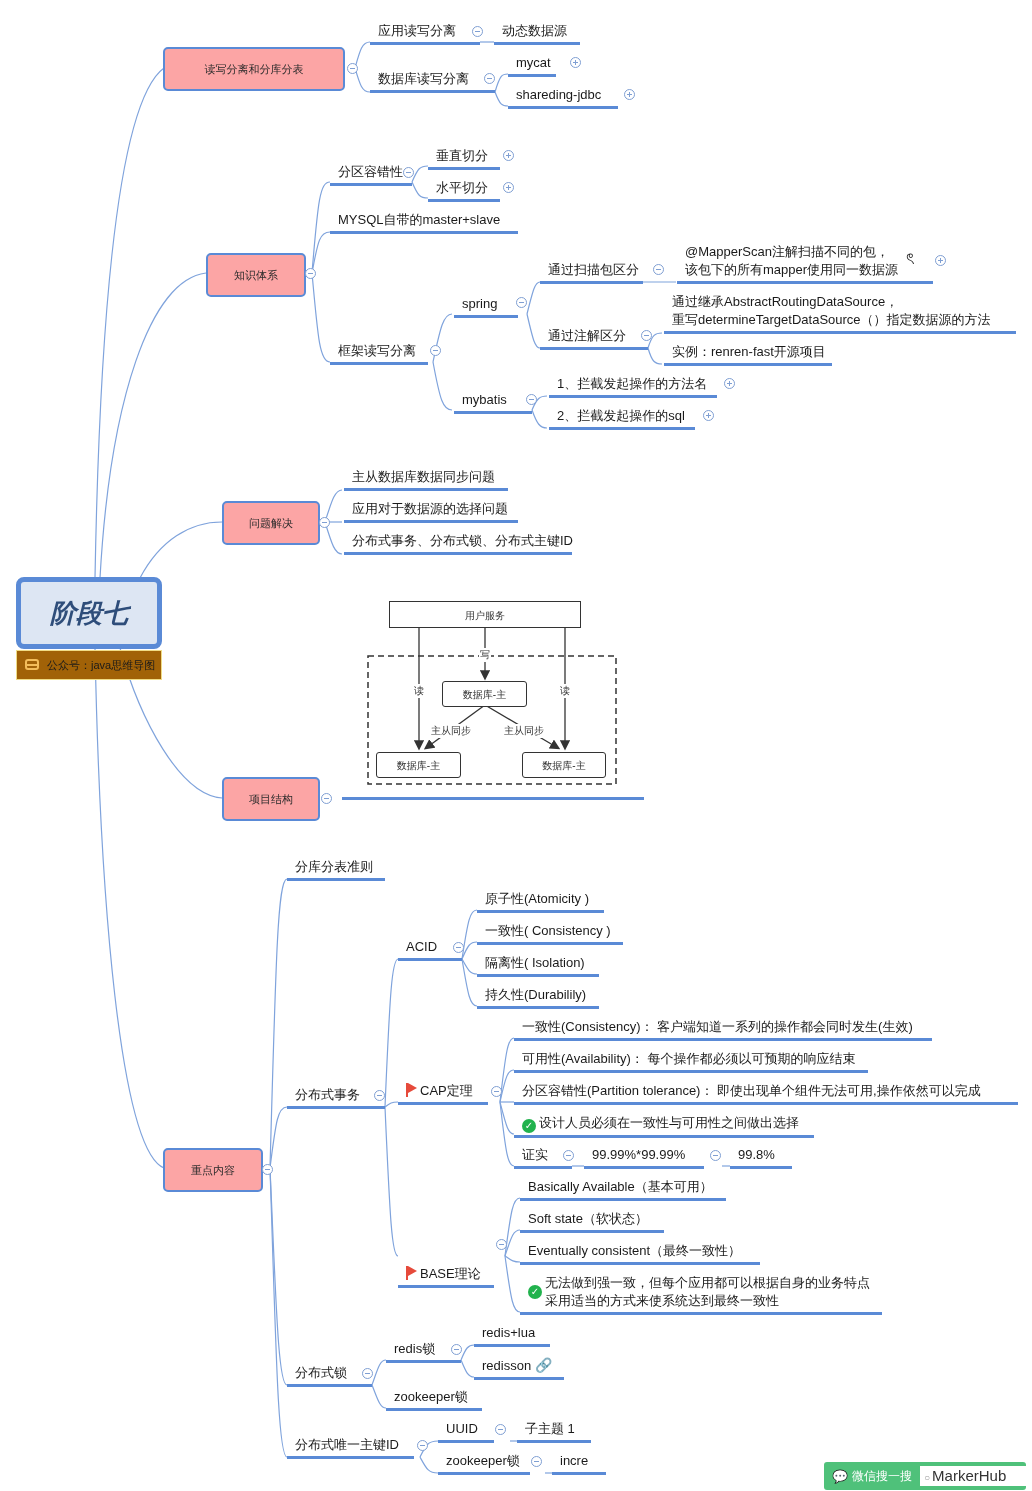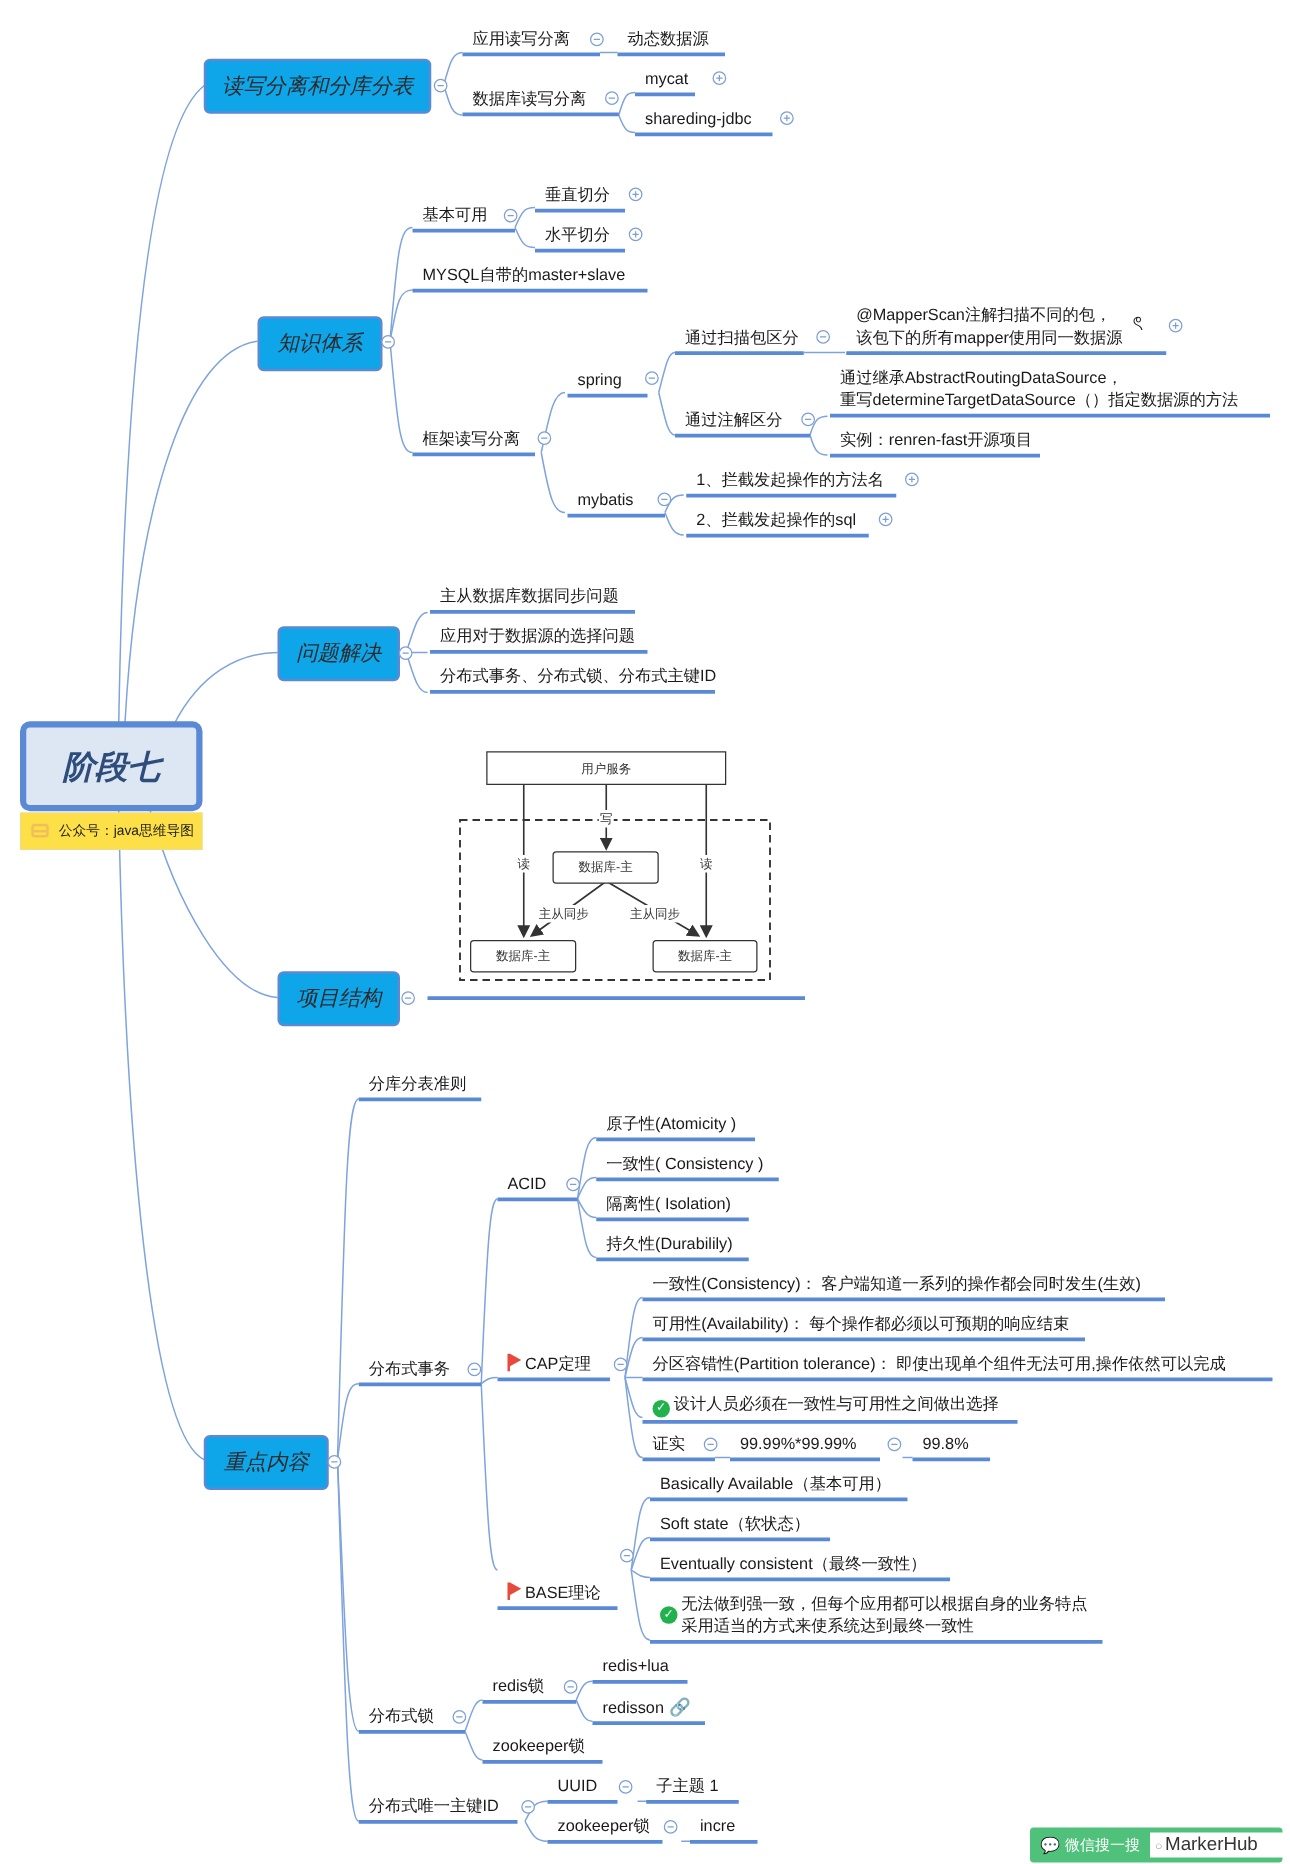--- a/index.html
+++ b/index.html
@@ -4,29 +4,29 @@
 <style>
   html, body { margin: 0; padding: 0; background: #ffffff; }
   body { width: 1032px; height: 1491px; position: relative; overflow: hidden;
          font-family: "Liberation Sans", "DejaVu Sans", sans-serif; color: #1a1a1a; }
   #canvas { position: absolute; left: 0; top: 0; width: 1032px; height: 1491px; }
   svg.links { position: absolute; left: 0; top: 0; width: 1032px; height: 1491px; pointer-events: none; }
   .node { position: absolute; white-space: nowrap; font-size: 13px; line-height: 18px; }
   .leaf { padding: 0 0 3px 0; }
   .leaf .txt { display: inline-block; padding: 0 8px; }
   .leaf .ul { position: absolute; left: 0; right: 0; bottom: -2px; height: 3px; background: #5a8ad6; }
-  .main { border: 2px solid #5a8ad6; background: #0ea5e9; border-radius: 5px;
-          font-size: 17px; color: #2b2b2b; text-align: center; line-height: 40px; height: 40px; font-style: italic; }
+  .main { border: 2px solid #5a8ad6; background: #fca5a5; border-radius: 5px;
+          font-size: 11px; color: #2b2b2b; text-align: center; line-height: 40px; height: 40px; }
   .root { border: 5px solid #5a8ad6; background: #dde6f3; border-radius: 8px;
           font-size: 26px; font-weight: bold; color: #2e4d7a; text-align: center; }
   .collapse { position: absolute; width: 9px; height: 9px; border: 1px solid #7f9fd3; border-radius: 50%;
               background: #fff; font-size: 9px; line-height: 9px; text-align: center; color: #7f9fd3; }
   .collapse::after { content: ""; position: absolute; left: 2px; right: 2px; top: 4px; height: 1px; background: #7f9fd3; }
   .expand::before { content: ""; position: absolute; top: 2px; bottom: 2px; left: 4px; width: 1px; background: #7f9fd3; }
-  .note { position: absolute; background: #fde047; border: 1px solid #f0dc85; font-size: 11px; line-height: 28px; padding: 0 6px 0 30px; white-space: nowrap; }
+  .note { position: absolute; background: #a16207; border: 1px solid #f0dc85; font-size: 11px; line-height: 28px; padding: 0 6px 0 30px; white-space: nowrap; }
   .note-icon { position: absolute; left: 8px; top: 8px; width: 14px; height: 11px; border: 2px solid #f3bd5a; border-radius: 3px; box-sizing: border-box; }
   .note-icon::after { content: ""; position: absolute; left: 0; right: 0; top: 3px; height: 2px; background: #f3bd5a; }
   .flag { display: inline-block; width: 10px; height: 14px; position: relative; vertical-align: -2px; margin-right: 4px; }
   .flag::before { content: ""; position: absolute; left: 0; top: 0; width: 2px; height: 14px; background: #e64a3b; }
   .flag::after { content: ""; position: absolute; left: 2px; top: 0; width: 0; height: 0; border-top: 5px solid transparent; border-bottom: 5px solid transparent; border-left: 9px solid #e64a3b; }
   .check { display: inline-block; width: 14px; height: 14px; border-radius: 50%; background: #21b24d; color: #fff; font-size: 10px; line-height: 14px; text-align: center; vertical-align: -2px; margin-right: 3px; font-weight: bold; }
   .link-icon { display: inline-block; color: #3f7fe0; font-size: 14px; margin-left: 4px; }
   .scribble { position: absolute; font-size: 16px; color: #222; }
   .diagram { position: absolute; left: 366px; top: 600px; width: 252px; height: 188px; }
   .d-box { position: absolute; border: 1px solid #333; background: #fff; font-size: 10px; text-align: center; box-sizing: border-box; color: #333; }
@@ -123,21 +123,21 @@
 <div class="node leaf" style="left:494px;top:22px;width:86px;"><span class="txt">动态数据源</span><span class="ul"></span></div>
 <div class="node leaf" style="left:370px;top:70px;width:125px;"><span class="txt">数据库读写分离</span><span class="ul"></span></div>
 <span class="collapse" style="left:484px;top:73px;"></span>
 <div class="node leaf" style="left:508px;top:54px;width:48px;"><span class="txt">mycat</span><span class="ul"></span></div>
 <span class="collapse expand" style="left:570px;top:57px;"></span>
 <div class="node leaf" style="left:508px;top:86px;width:110px;"><span class="txt">shareding-jdbc</span><span class="ul"></span></div>
 <span class="collapse expand" style="left:624px;top:89px;"></span>
 
 <div class="node main" style="left:206px;top:253px;width:96px;">知识体系</div>
 <span class="collapse" style="left:305px;top:268px;"></span>
-<div class="node leaf" style="left:330px;top:163px;width:82px;"><span class="txt">基本可用</span><span class="ul"></span></div>
+<div class="node leaf" style="left:330px;top:163px;width:82px;"><span class="txt">分区容错性</span><span class="ul"></span></div>
 <span class="collapse" style="left:403px;top:167px;"></span>
 <div class="node leaf" style="left:428px;top:147px;width:72px;"><span class="txt">垂直切分</span><span class="ul"></span></div>
 <span class="collapse expand" style="left:503px;top:150px;"></span>
 <div class="node leaf" style="left:428px;top:179px;width:72px;"><span class="txt">水平切分</span><span class="ul"></span></div>
 <span class="collapse expand" style="left:503px;top:182px;"></span>
 <div class="node leaf" style="left:330px;top:211px;width:188px;"><span class="txt">MYSQL自带的master+slave</span><span class="ul"></span></div>
 <div class="node leaf" style="left:330px;top:342px;width:98px;"><span class="txt">框架读写分离</span><span class="ul"></span></div>
 <span class="collapse" style="left:430px;top:345px;"></span>
 <div class="node leaf" style="left:454px;top:295px;width:64px;"><span class="txt">spring</span><span class="ul"></span></div>
 <span class="collapse" style="left:516px;top:297px;"></span>

